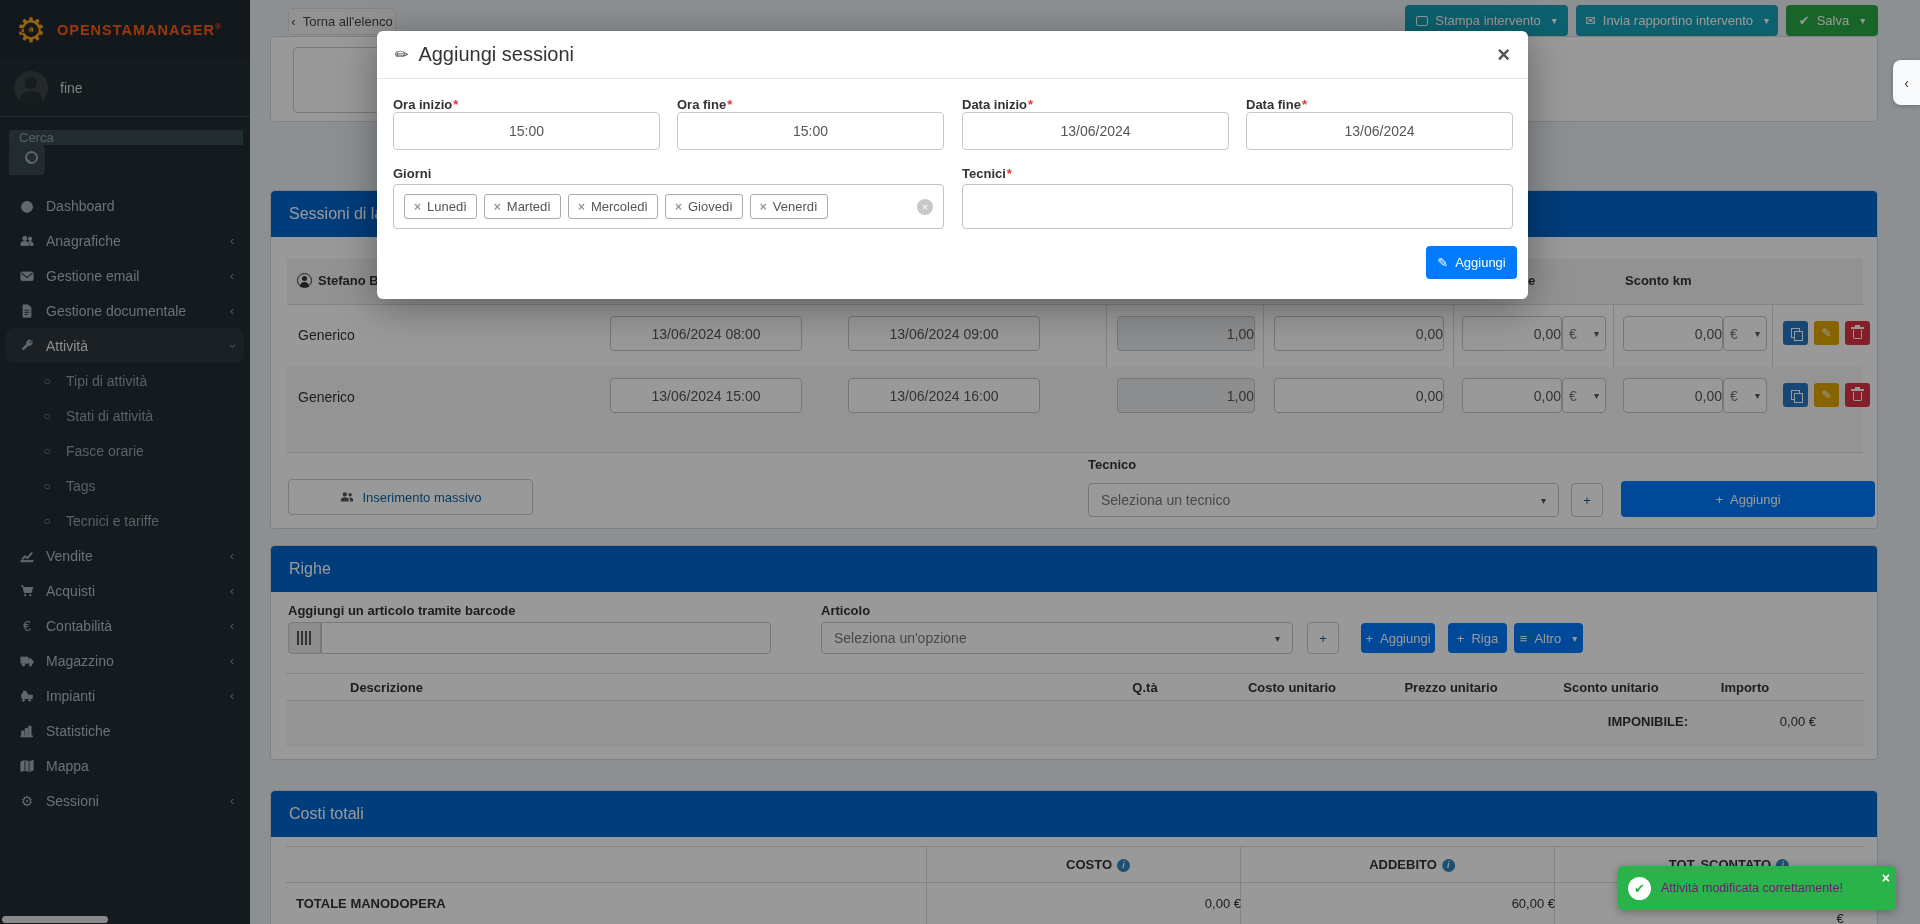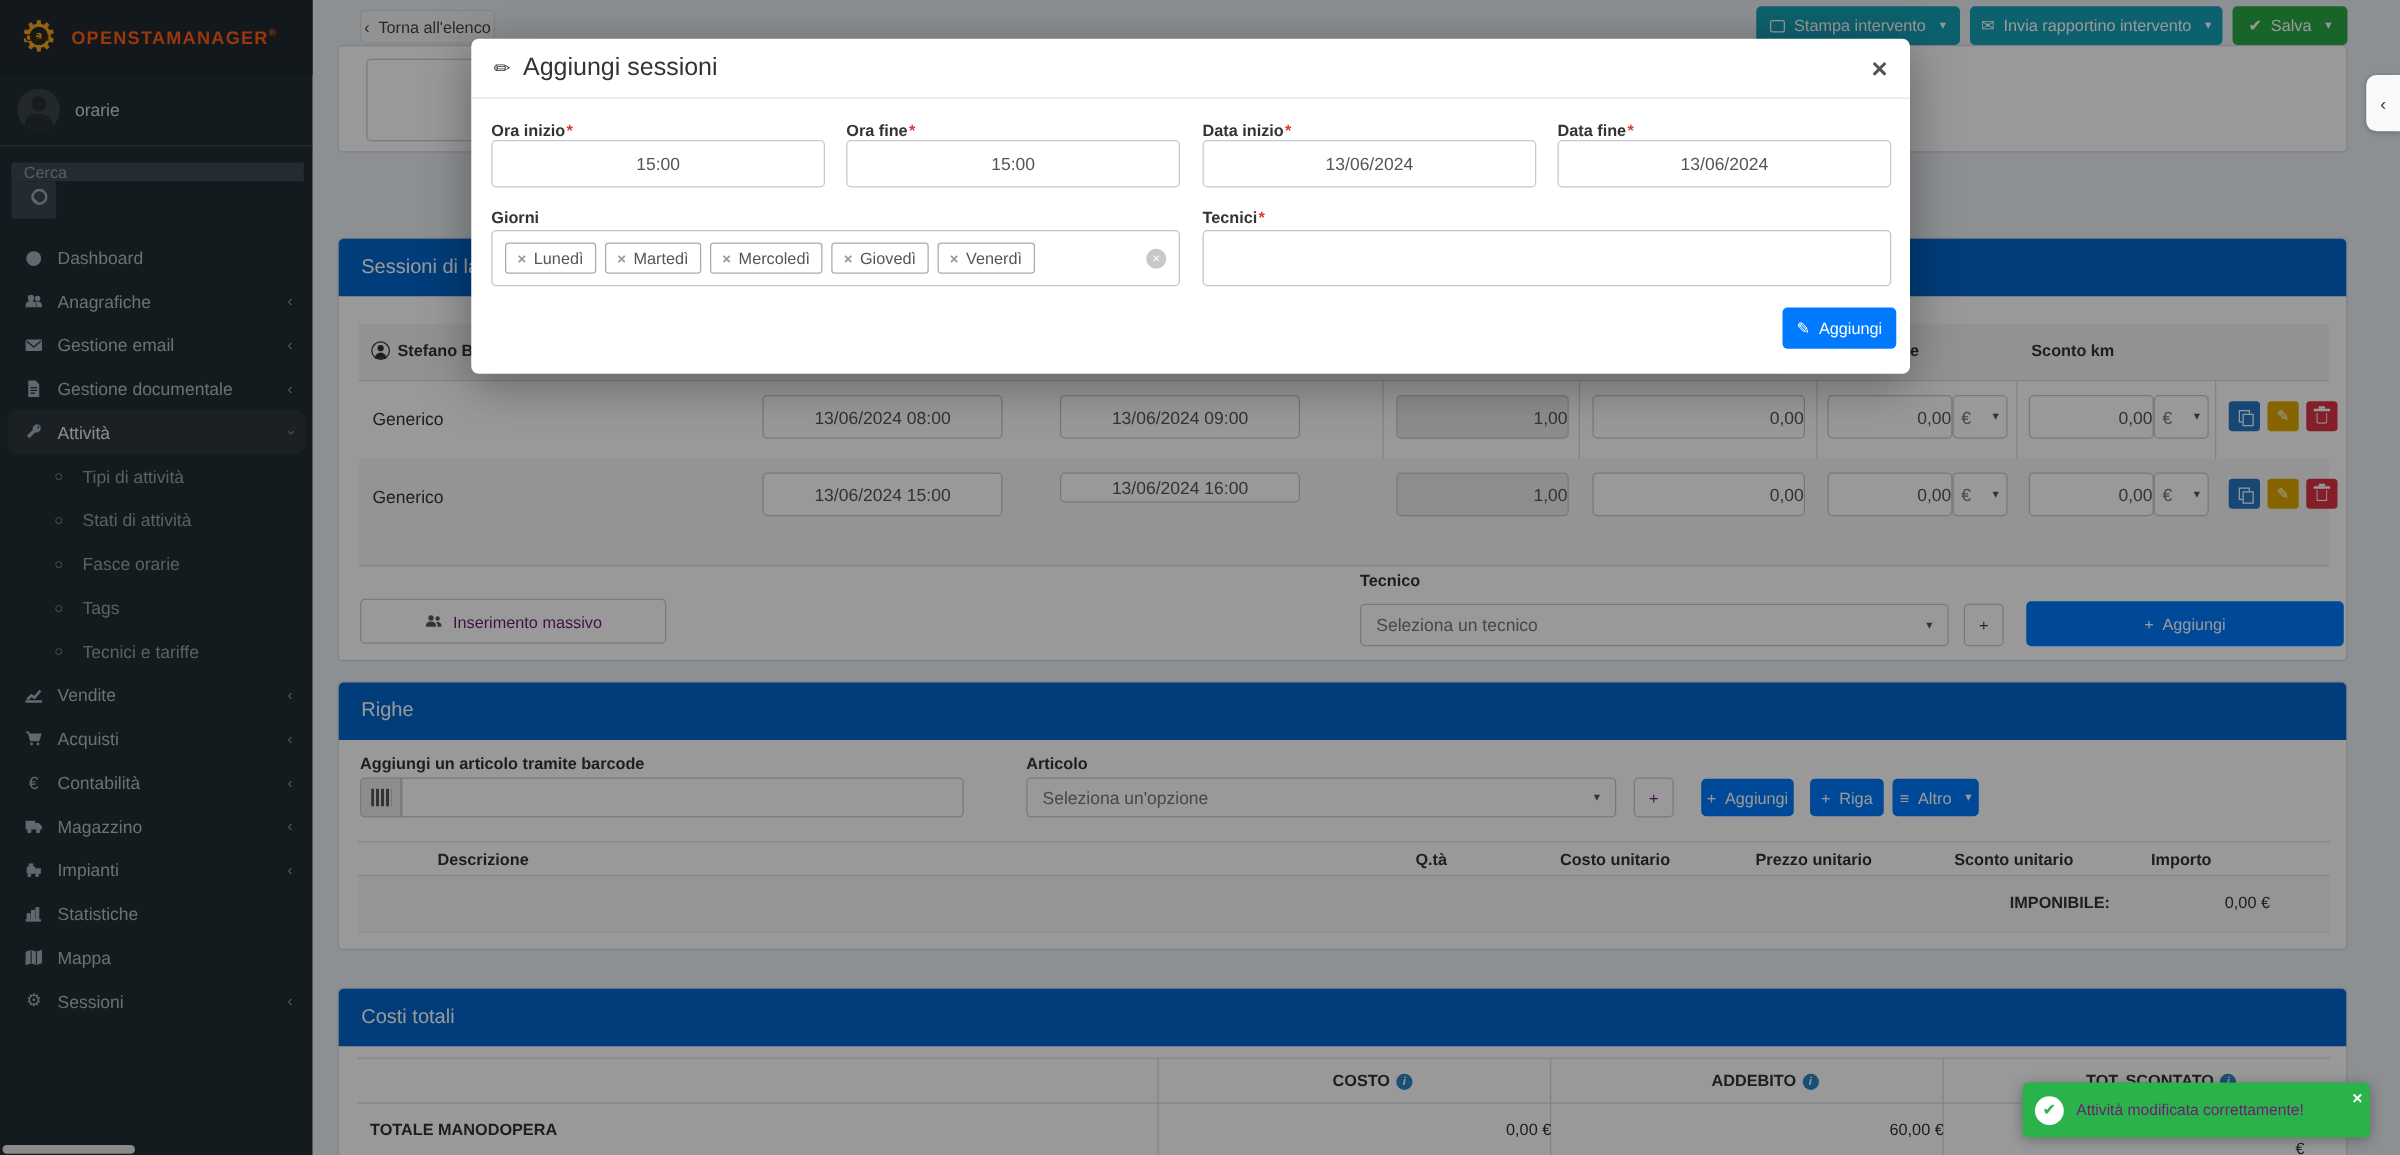--- a/index.html
+++ b/index.html
@@ -38,21 +38,21 @@
   .mi.sub .ic { font-size:12px; color:#8c9aa1; }
   .rot-down { display:inline-block; transform:rotate(-90deg); }
 
   
   .content-bg { position:absolute; left:250px; top:0; right:0; bottom:0; background:#ecf0f5; }
   .btn { display:flex; align-items:center; justify-content:center; gap:7px; font-size:13px; border-radius:4px; cursor:pointer; white-space:nowrap; }
   .btn-default { background:#f4f4f4; border:1px solid #ddd; color:#444; }
   .btn-info { background:#17a2b8; color:#fff; }
   .btn-success { background:#28a745; color:#fff; }
   .btn-primary { background:#007bff; color:#fff; }
-  .btn-outline { background:#fff; border:1px solid #ccc; color:#701a75; }
+  .btn-outline { background:#fff; border:1px solid #ccc; color:#0369a1; }
   .caret { font-size:10px; margin-left:4px; }
   .panel { position:absolute; background:#fff; border:1px solid #d2d6de; border-radius:4px; }
   .sec-h { position:absolute; left:0; right:0; top:0; height:46px; background:#0066cc; border-radius:4px 4px 0 0; color:#fff; font-size:16px; display:flex; align-items:center; padding-left:18px; }
   .fake-input { background:#fff; border:1px solid #c4c9ce; border-radius:4px; color:#555; font-size:14px; display:flex; align-items:center; justify-content:center; }
   .fake-input.num { justify-content:flex-end; padding-right:0; }
   .fake-input.ro { background:#e9ecef; }
   .fake-select { background:#fff; border:1px solid #c4c9ce; border-radius:4px; color:#777; font-size:14px; display:flex; align-items:center; padding:0 12px; }
   .fake-select .caret { margin-left:auto; color:#555; }
   .vline { position:absolute; width:1px; background:#d8dce0; }
   .band { position:absolute; background:#f4f4f4; border-bottom:1px solid #ddd; }
@@ -107,21 +107,21 @@
   <div class="sidebar">
     <div class="logo">
       <span class="gear-wrap">
         <span class="gear">⚙</span>
         <span class="gear-osm">OSM</span>
       </span>
       <span class="logo-text"><span>OpenSTAManager</span><span class="logo-reg">®</span></span>
     </div>
     <div class="userrow">
       <span class="avatar"></span>
-      <span class="username">orarie</span>
+      <span class="username">fine</span>
     </div>
     <div class="searchrow">
       <input class="search-input" placeholder="Cerca" style="">
       <button class="search-btn">
           <span class="mag"></span>
         </button>
     </div>
     <div class="menu">
       <div class="mi">
         <span class="ic">
@@ -333,21 +333,21 @@
       </div>
     <div class="mini-btn mb-yellow" style="left:1543px;top:130px;">
         <span>✎</span>
       </div>
     <div class="mini-btn mb-red" style="left:1574px;top:130px;">
         <span class="ico-trash"></span>
       </div>
 
     <span class="abs" style="left:27px;top:198px;font-size:14px;color:#333;">Generico</span>
     <div class="fake-input abs" style="left:339px;top:187px;width:192px;height:35px;">13/06/2024 15:00</div>
-    <div class="fake-input abs" style="left:577px;top:187px;width:192px;height:24px;">13/06/2024 16:00</div>
+    <div class="fake-input abs" style="left:577px;top:187px;width:192px;height:35px;">13/06/2024 16:00</div>
     <div class="fake-input num ro abs" style="left:846px;top:187px;width:138px;height:35px;">1,00</div>
     <div class="fake-input num abs" style="left:1003px;top:187px;width:170px;height:35px;">0,00</div>
     <div class="fake-input num abs" style="left:1191px;top:187px;width:100px;height:35px;">0,00</div>
     <div class="fake-select abs" style="left:1291px;top:187px;width:44px;height:35px;padding:0 6px;">
         <span>€</span>
         <span class="caret">▾</span>
       </div>
     <div class="fake-input num abs" style="left:1352px;top:187px;width:100px;height:35px;">0,00</div>
     <div class="fake-select abs" style="left:1452px;top:187px;width:44px;height:35px;padding:0 6px;">
         <span>€</span>

